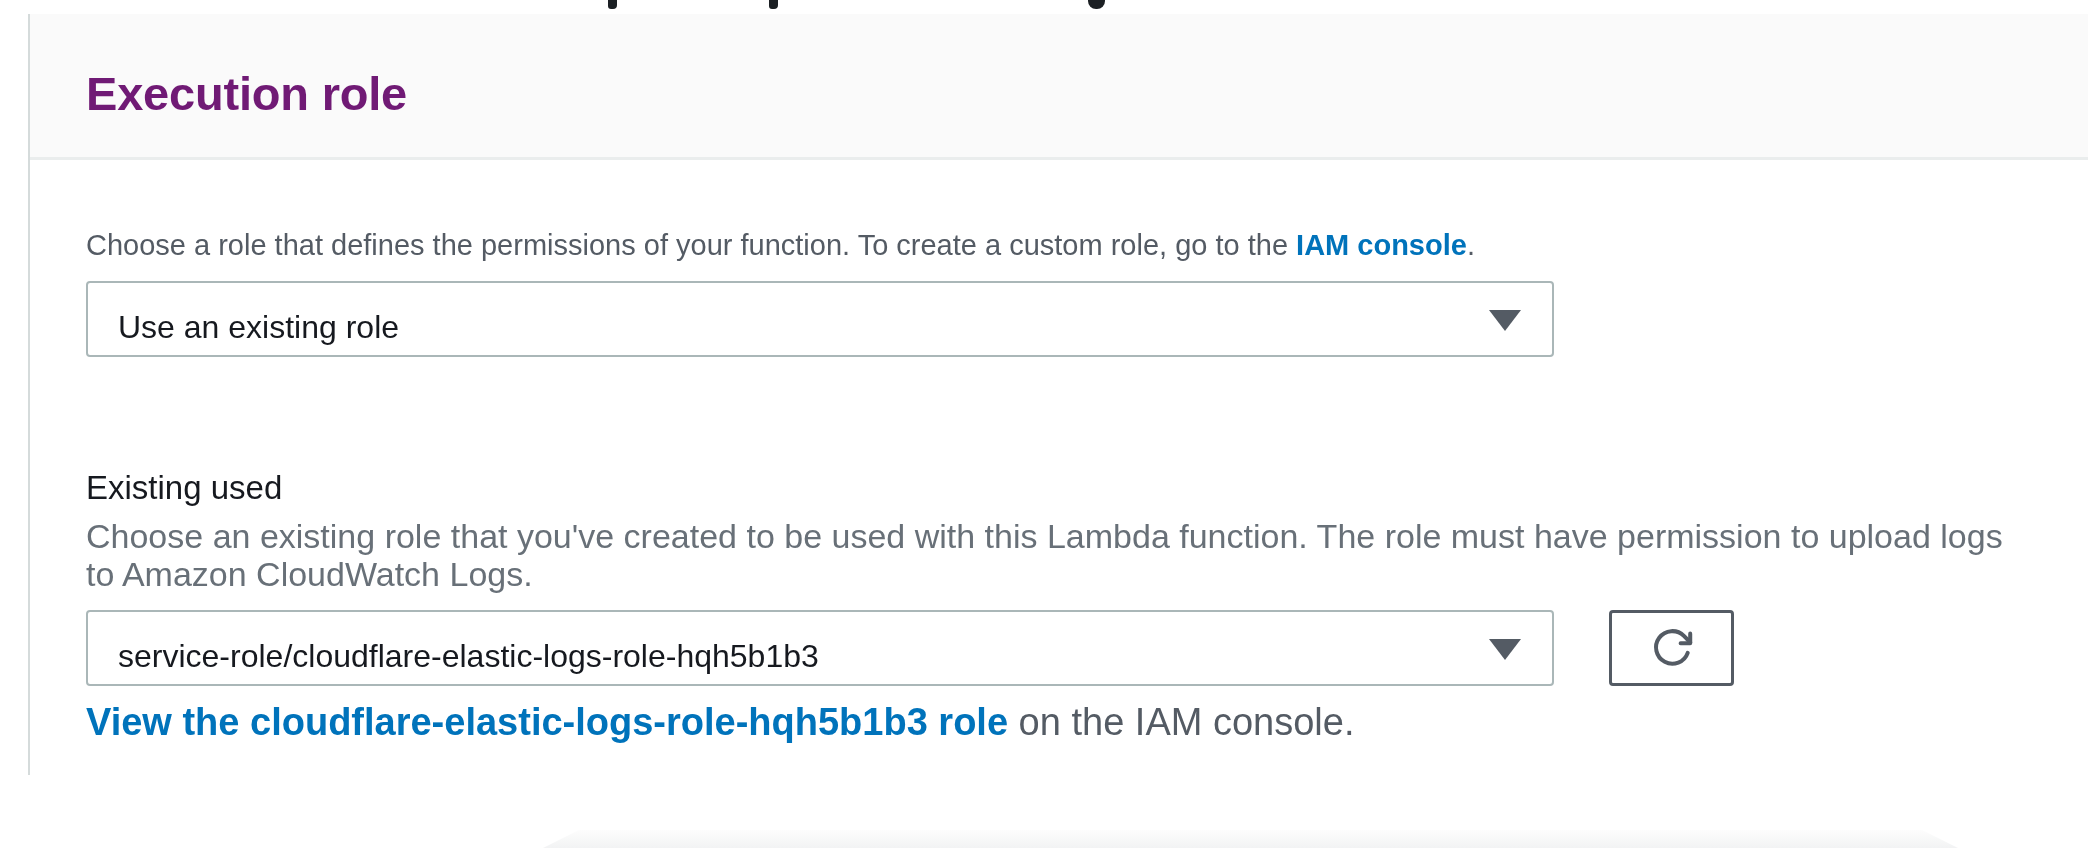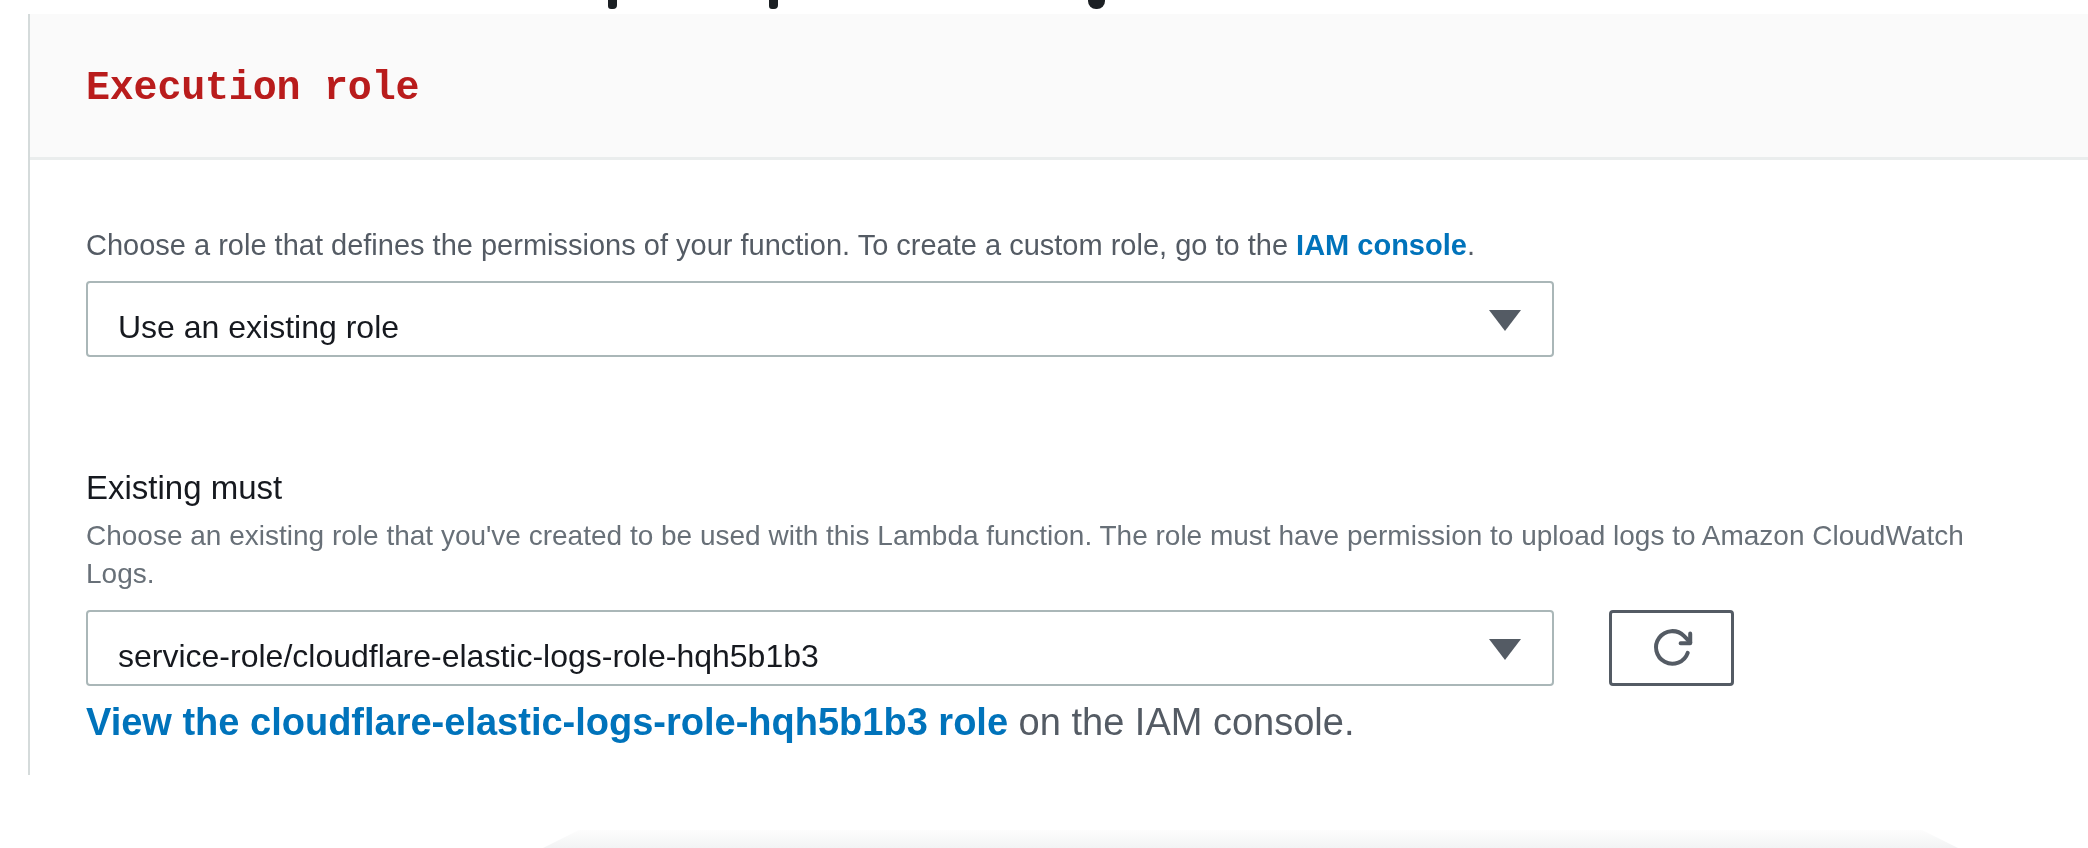--- a/index.html
+++ b/index.html
@@ -13,21 +13,21 @@
   .frag-c { left: 1088px; width: 17px; height: 9px;  border-radius: 0 0 8px 8px; }
 
   .left-rule { position: absolute; left: 28px; top: 14px; width: 2px; height: 761px; background: #d5dbdb; }
 
   .panel-header {
     position: absolute; left: 30px; top: 14px; right: 0; height: 146px;
     background: #fafafa; border-bottom: 3px solid #eaeded;
   }
   .panel-title {
     position: absolute; left: 56px; top: 52px;
-    font-size: 40px; font-weight: 700; color: #b91c1c; letter-spacing: -0.2px; font-family: Liberation Mono, monospace;
+    font-size: 47px; font-weight: 700; color: #701a75; letter-spacing: -0.2px;
   }
 
   .help-line { position: absolute; left: 86px; top: 229px; font-size: 29px; color: #545b64; text-align: right; }
   .link { color: #0073bb; font-weight: 700; cursor: pointer; }
 
   .select {
     position: absolute; left: 86px; width: 1468px; height: 76px;
     background: #ffffff; border: 2px solid #aab7b8; border-radius: 4px;
     display: flex; align-items: center; padding: 16px 70px 0 30px; cursor: pointer;
   }
@@ -36,21 +36,21 @@
   .select-value { font-size: 32px; color: #16191f; white-space: nowrap; overflow: hidden; }
   .caret {
     position: absolute; right: 31px; top: 27px; width: 0; height: 0;
     border-left: 16px solid transparent; border-right: 16px solid transparent;
     border-top: 21px solid #545b64;
   }
 
   .field-label { position: absolute; left: 86px; top: 469px; font-size: 33px; color: #16191f; }
   .field-desc {
     position: absolute; left: 86px; top: 517px; max-width: 1925px;
-    font-size: 28px; line-height: 38px; color: #687078;
+    font-size: 34px; line-height: 38px; color: #687078;
   }
 
   .refresh-btn {
     position: absolute; left: 1609px; top: 610px; width: 125px; height: 76px;
     background: #ffffff; border: 3px solid #545b64; border-radius: 4px;
     display: flex; align-items: center; justify-content: center; cursor: pointer;
   }
   .refresh-btn svg { display: block; }
 
   .view-line { position: absolute; left: 86px; top: 701px; font-size: 38px; color: #545b64; }
@@ -74,21 +74,21 @@
   <h2 class="panel-title">Execution role</h2>
 </div>
 
 <div class="help-line"><span>Choose a role that defines the permissions of your function. To create a custom role, go to the </span><span class="link">IAM console</span><span>.</span></div>
 
 <div class="select select-1">
   <span class="select-value">Use an existing role</span>
   <span class="caret"></span>
 </div>
 
-<div class="field-label">Existing must</div>
+<div class="field-label">Existing used</div>
 
 <div class="field-desc">Choose an existing role that you've created to be used with this Lambda function. The role must have permission to upload logs to Amazon CloudWatch Logs.</div>
 
 <div class="select select-2">
   <span class="select-value">service-role/cloudflare-elastic-logs-role-hqh5b1b3</span>
   <span class="caret"></span>
 </div>
 
 <button class="refresh-btn">
   <span>

